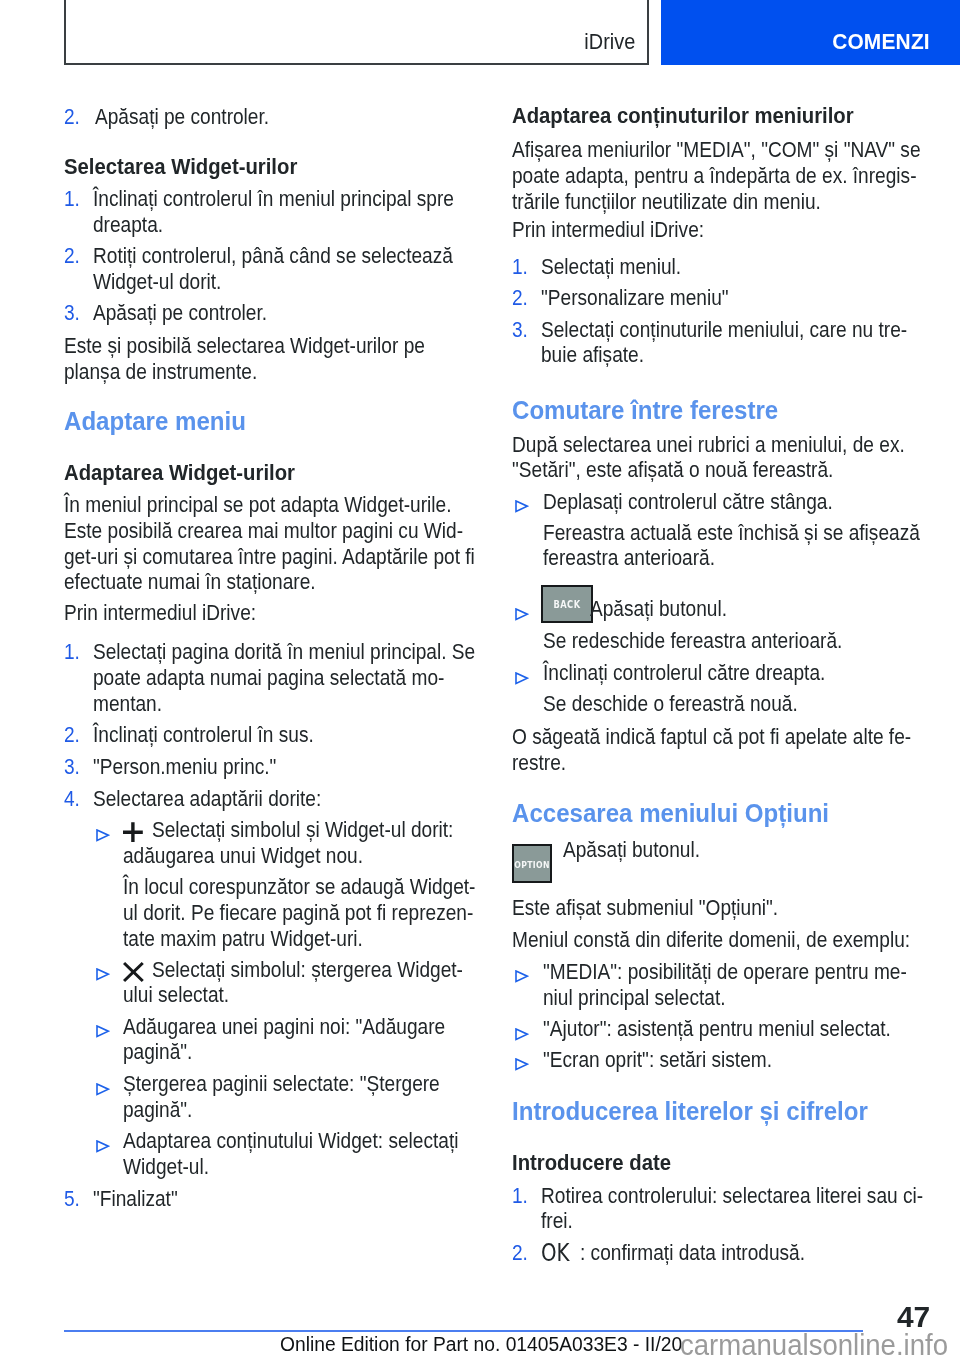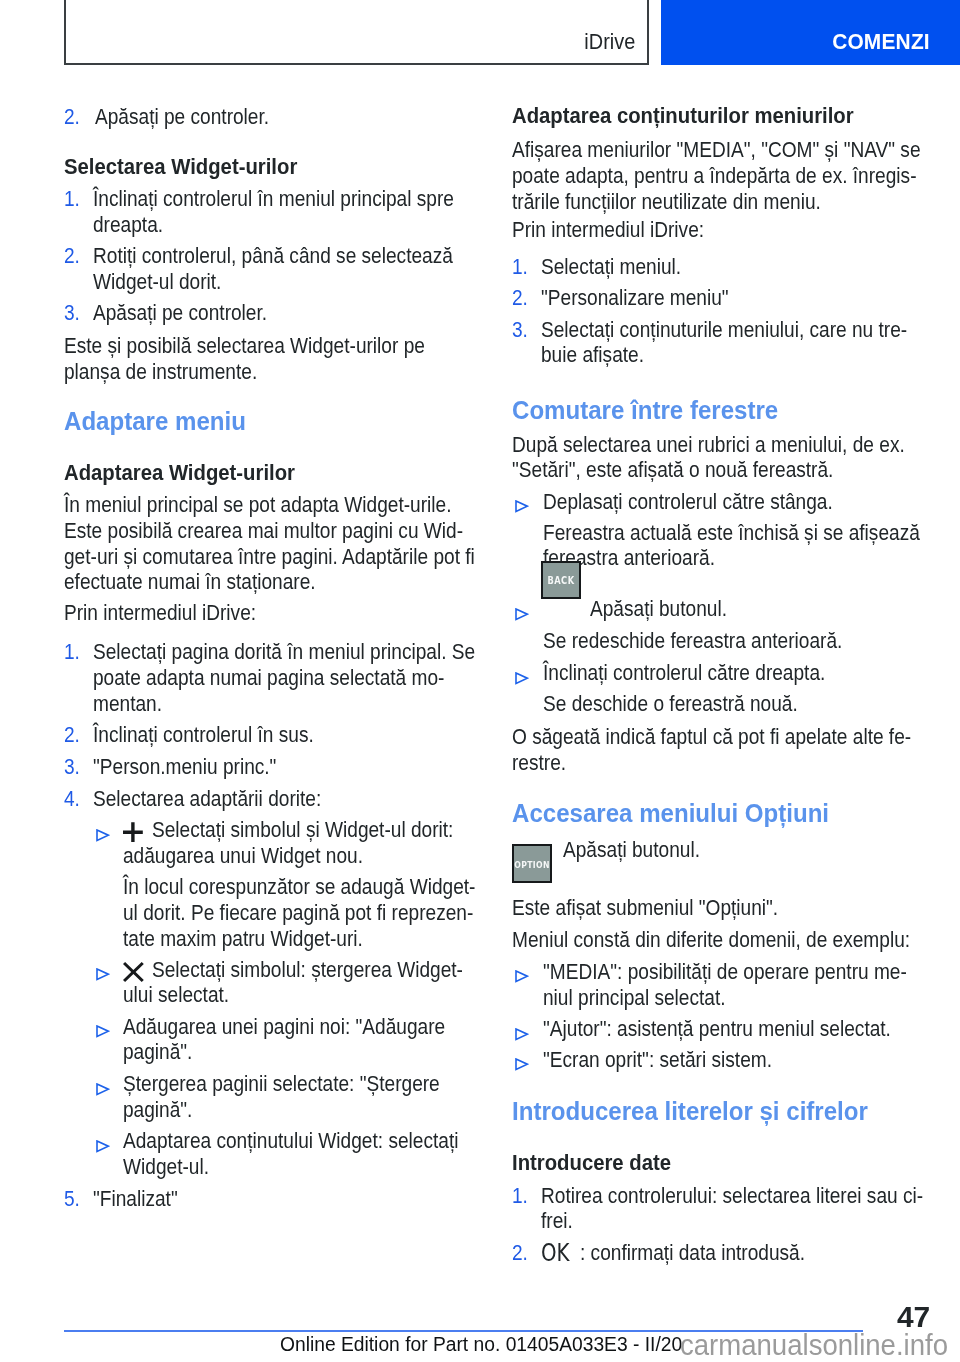--- a/index.html
+++ b/index.html
@@ -145,21 +145,21 @@
       <div class="ln k-body" style="left: 512px; top: 459.473px; line-height: 22px;">"Setări", este afișată o nouă fereastră.</div>
       <div class="icn" style="left: 515px; top: 499.2px;"><svg width="14" height="13" viewBox="0 0 14 13">
           <path d="M1.0 1.0 L12.3 6.2 L1.0 11.4 Z" fill="none" stroke="#1d62ea" stroke-width="1.6" stroke-linejoin="miter"></path>
         </svg></div>
       <div class="ln k-body" style="left: 543px; top: 490.773px; line-height: 22px;">Deplasați controlerul către stânga.</div>
       <div class="ln k-body" style="left: 543px; top: 521.573px; line-height: 22px;">Fereastra actuală este închisă și se afișează</div>
       <div class="ln k-body" style="left: 543px; top: 547.273px; line-height: 22px;">fereastra anterioară.</div>
       <div class="icn" style="left: 515px; top: 607.3px;"><svg width="14" height="13" viewBox="0 0 14 13">
           <path d="M1.0 1.0 L12.3 6.2 L1.0 11.4 Z" fill="none" stroke="#1d62ea" stroke-width="1.6" stroke-linejoin="miter"></path>
         </svg></div>
-      <div class="keybtn" style="width: 40px; height: 38px; left: 541px; top: 561px;">
+      <div class="keybtn" style="width: 52px; height: 38px; left: 541px; top: 585px;">
         <span style="font-size: 9.2px; line-height: 9.2px; top: 12.7px; letter-spacing: 0.45px;">BACK</span>
       </div>
       <div class="ln k-body" style="left: 589.5px; top: 598.273px; line-height: 22px;">Apăsați butonul.</div>
       <div class="ln k-body" style="left: 543px; top: 630.073px; line-height: 22px;">Se redeschide fereastra anterioară.</div>
       <div class="icn" style="left: 515px; top: 670.7px;"><svg width="14" height="13" viewBox="0 0 14 13">
           <path d="M1.0 1.0 L12.3 6.2 L1.0 11.4 Z" fill="none" stroke="#1d62ea" stroke-width="1.6" stroke-linejoin="miter"></path>
         </svg></div>
       <div class="ln k-body" style="left: 543px; top: 662.273px; line-height: 22px;">Înclinați controlerul către dreapta.</div>
       <div class="ln k-body" style="left: 543px; top: 693.073px; line-height: 22px;">Se deschide o fereastră nouă.</div>
       <div class="ln k-body" style="left: 512px; top: 726.273px; line-height: 22px;">O săgeată indică faptul că pot fi apelate alte fe-</div>

